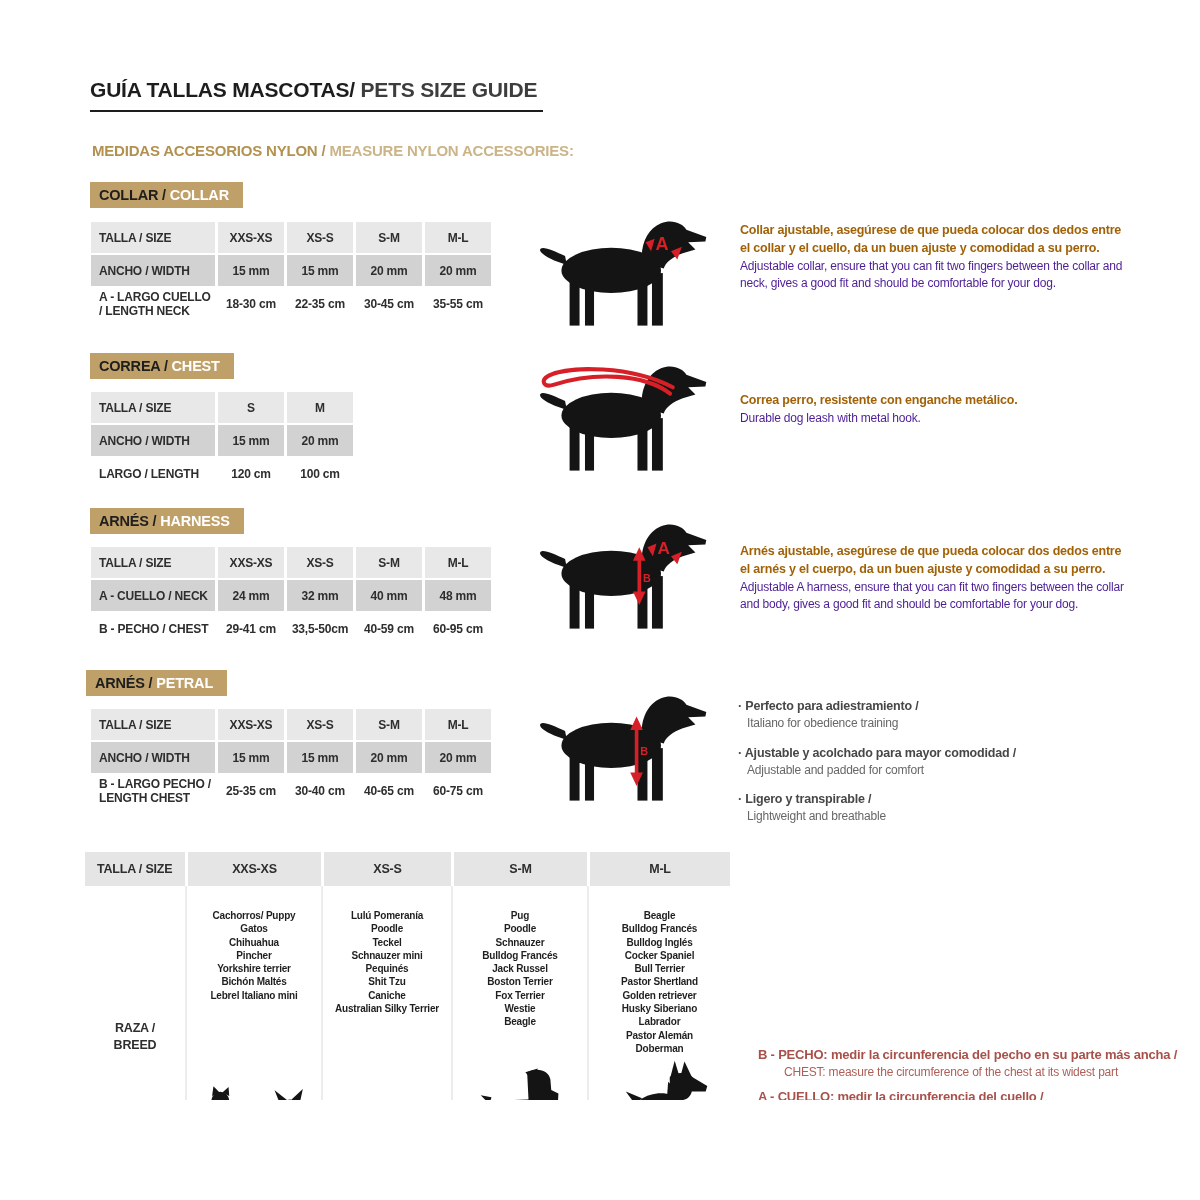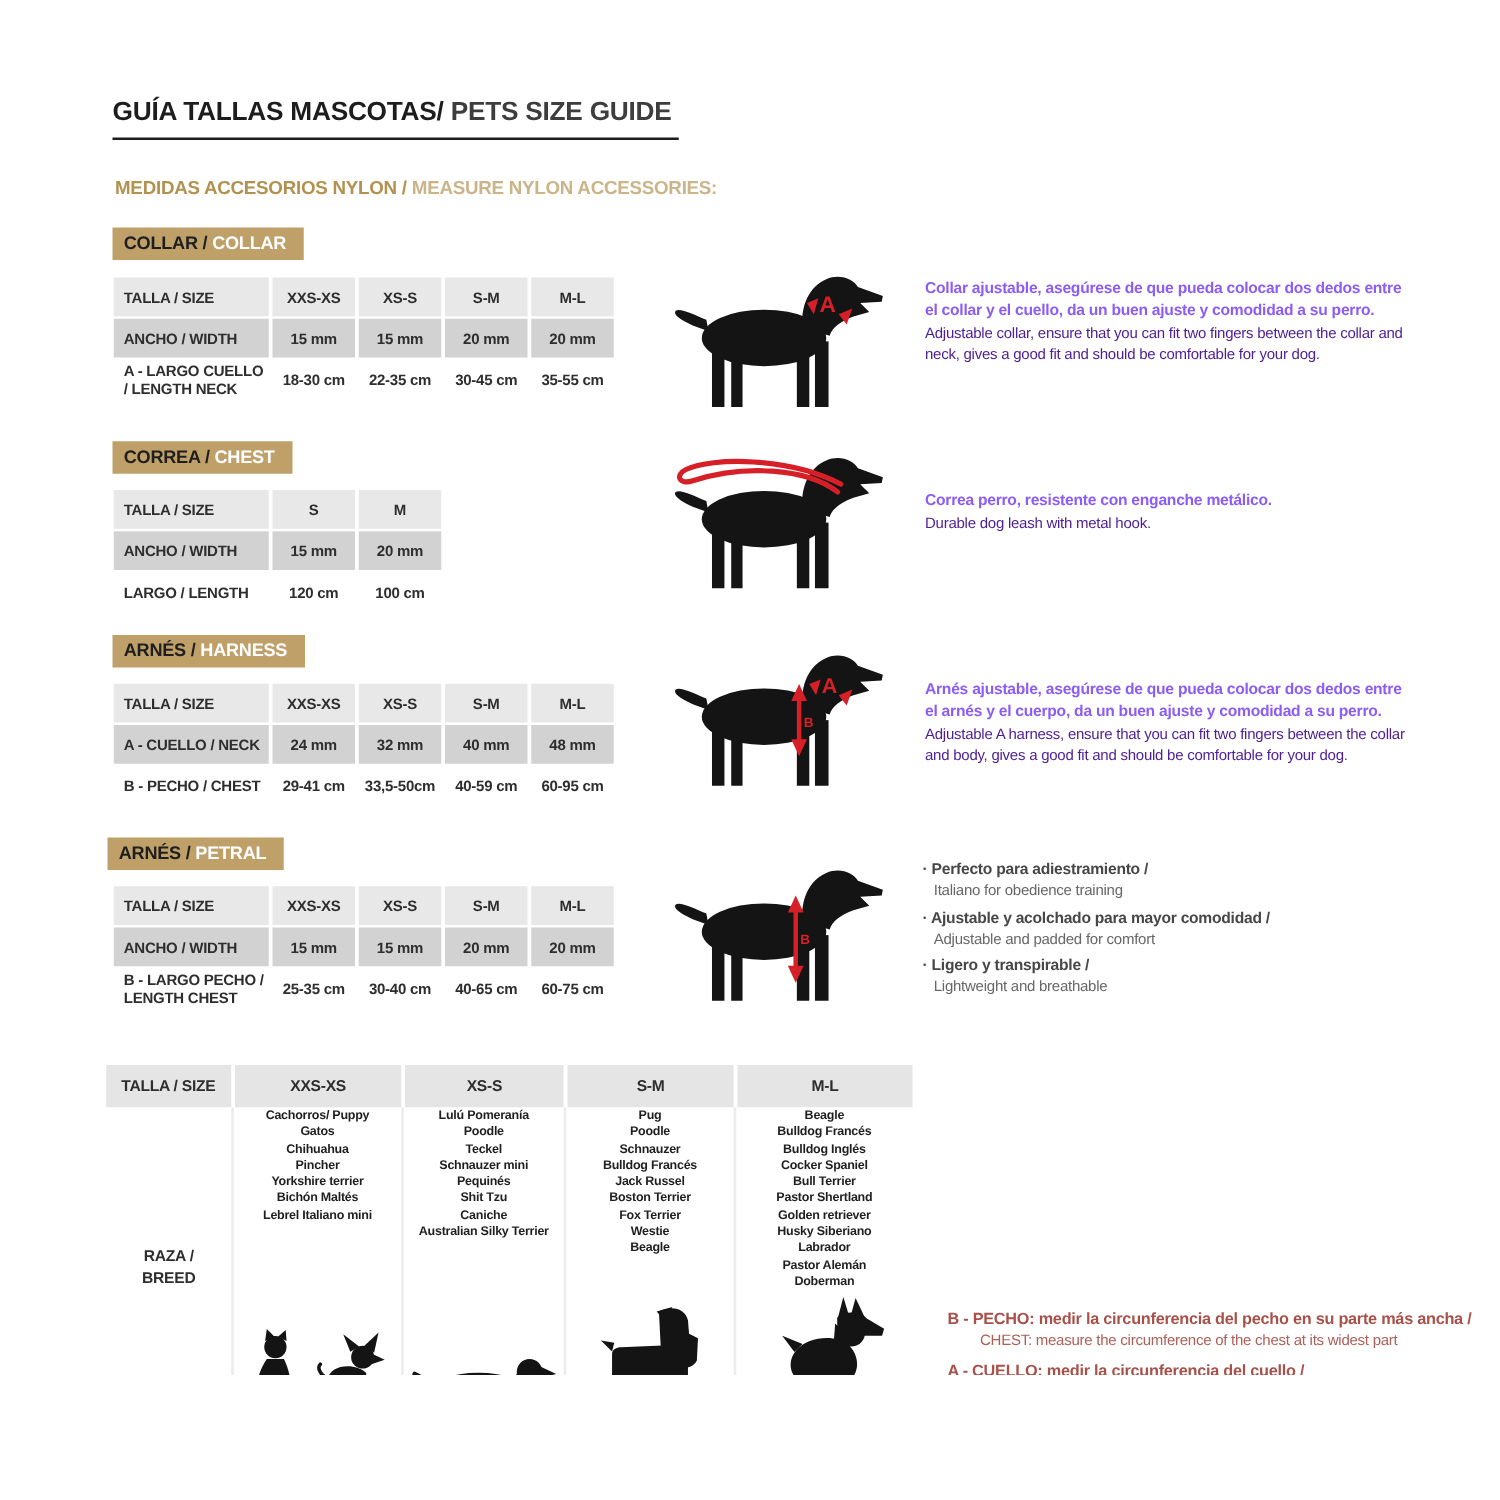--- a/index.html
+++ b/index.html
@@ -28,37 +28,37 @@
   table.sizes td.lbl{text-align:left;width:112px;padding-left:8px;}
   table.sizes td.val{width:58px;}
   tr.r1 td{background:#e8e8e8;}
   tr.r2 td{background:#d2d2d2;}
   tr.r3 td{background:#ffffff;}
   
   .dogfig{position:absolute;left:537px;width:172px;height:118px;}
   .dogfig svg{display:block;width:172px;height:118px;}
   
   .desc{position:absolute;left:740px;width:392px;line-height:1.42;}
-  .desc .d-es{font-size:12.5px;font-weight:bold;color:#8b5cf6;margin:0;}
+  .desc .d-es{font-size:12.5px;font-weight:bold;color:#a16207;margin:0;}
   .desc .d-en{font-size:12px;color:#4c1d95;margin:0;}
   .bullets{position:absolute;left:738px;width:392px;line-height:1.45;}
   .bullet{margin-bottom:3px;}
-  .bullet .bu-es{font-size:12.5px;font-weight:bold;color:#474747;display:block;}
+  .bullet .bu-es{font-size:12.5px;font-weight:bold;color:#474747;display:block;margin-top:11px;}
   .bullet .bu-es::before{content:"· ";}
   .bullet .bu-en{font-size:12px;color:#676767;display:block;margin-left:9px;}
   
   .btable{position:absolute;left:85px;top:852px;width:645px;border-bottom:2px solid #dcdcdc;}
   .brow{display:grid;grid-template-columns:100px 136px 130px 136px 143px;}
   .bhead{background:#e5e5e5;height:34px;display:flex;align-items:center;justify-content:center;
          font-size:12.5px;font-weight:bold;color:#2e2e2e;}
   .bhead + .bhead{border-left:3px solid #ffffff;}
   .bhead.first{justify-content:flex-start;padding-left:12px;box-sizing:border-box;}
   .bcell{background:#fff;min-height:250px;display:flex;flex-direction:column;
          justify-content:space-between;align-items:center;box-sizing:border-box;
-         padding:0 2px 8px 2px;}
+         padding:23px 2px 8px 2px;}
   .bcell + .bcell{border-left:2px solid #ececec;}
   .bcell.first{justify-content:center;}
   .raza{font-size:12.5px;font-weight:bold;color:#2e2e2e;text-align:center;white-space:pre-line;line-height:1.35;}
   .breedlist{font-size:10px;font-weight:bold;color:#1f1f1f;text-align:center;
              white-space:pre-line;line-height:1.33;}
   .bicons{display:flex;align-items:flex-end;justify-content:center;gap:7px;margin-top:4px;}
   
   .notes{position:absolute;left:758px;top:1046px;width:420px;line-height:1.4;}
   .note{margin-bottom:7px;}
   .note .n-es{font-size:13px;font-weight:bold;color:#a8514a;display:block;}

